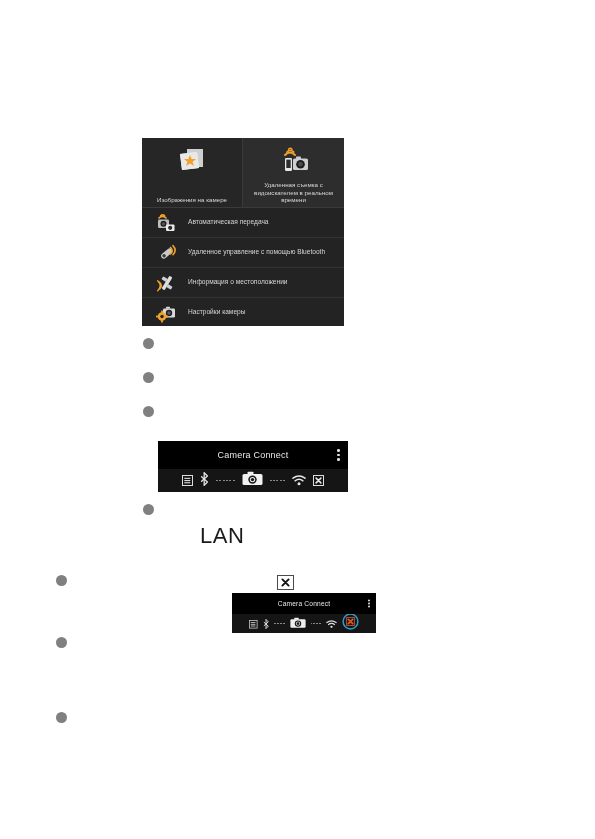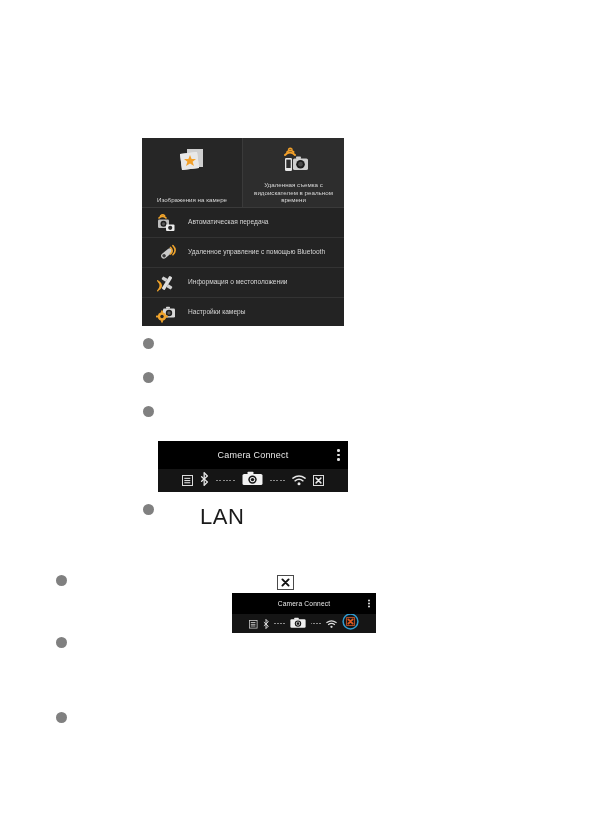--- a/index.html
+++ b/index.html
@@ -340,21 +340,21 @@
     <span>
       <svg width="11" height="11" viewBox="0 0 11 11">
         <rect x="0.5" y="0.5" width="10" height="10" fill="none" stroke="#dcdcdc" stroke-width="1"></rect>
         <path d="M3.1 3.1 L7.9 7.9 M7.9 3.1 L3.1 7.9" stroke="#e8e8e8" stroke-width="1.5" stroke-linecap="round"></path>
       </svg>
     </span>
 
   </div>
 </div>
 
-<div class="lan-text" style="left:200px; top:504px;">LAN</div>
+<div class="lan-text" style="left:200px; top:523px;">LAN</div>
 
 <div class="x-badge" style="left:277px; top:575px; width:17px; height:15px;">
   <svg width="9" height="9" viewBox="0 0 9 9">
     <path d="M1.4 1.4 L7.6 7.6 M7.6 1.4 L1.4 7.6" stroke="#101010" stroke-width="1.9" stroke-linecap="round"></path>
   </svg>
 </div>
 
 <div class="cc-bar" style="left:232px; top:593px; width:144px; height:40px;">
 
   <div class="cc-title-area" style="height:21px;">

